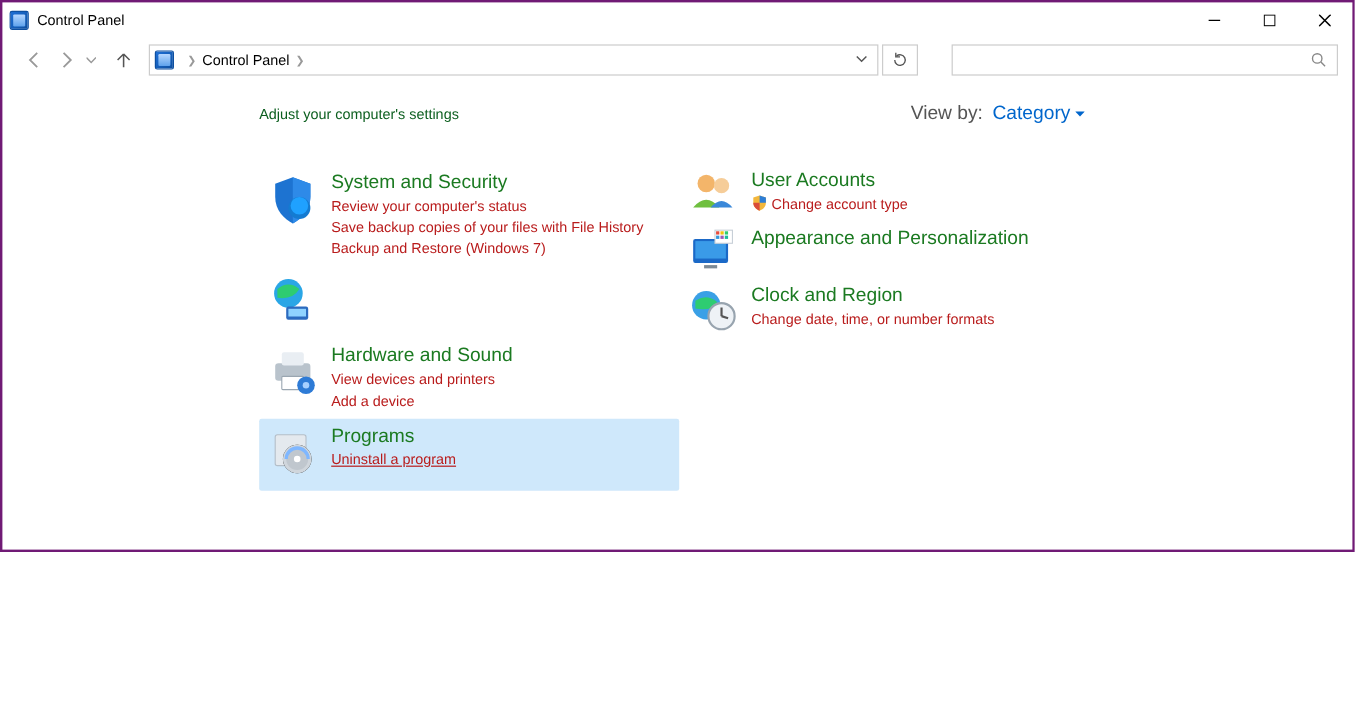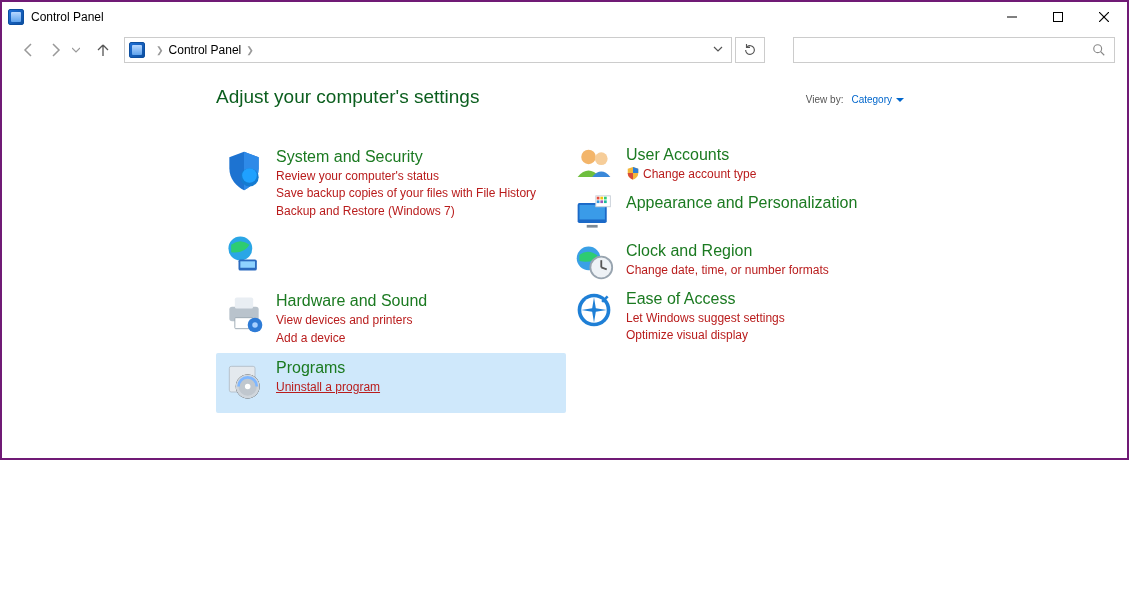--- a/index.html
+++ b/index.html
@@ -23,22 +23,22 @@
   .addr-text { font-size:12px; color:#000; }
   .addr-drop { margin-left:auto; color:#555; padding:0 4px; }
   .refresh { width:30px; height:26px; border:1px solid #ccc; display:flex; align-items:center; justify-content:center; margin-left:-1px; }
   .searchbox { flex:1; height:26px; border:1px solid #ccc; margin-left:24px; display:flex; align-items:center; padding:0 8px; background:#fff; }
   .searchbox .spacer { flex:1; }
   .searchbox svg { width:14px; height:14px; color:#888; }
   
   .content { flex:1; padding:18px 0 0 0; overflow:auto; }
   .content-inner { width:890px; margin-left:214px; }
   .heading-row { display:flex; justify-content:space-between; align-items:baseline; width:688px; }
-  .page-heading { font-size:19px; color:#0b5e1e; font-weight:400; }
-  .viewby { font-size:10px; color:#444; display:flex; align-items:center; gap:8px; }
+  .page-heading { font-size:12px; color:#0b5e1e; font-weight:400; }
+  .viewby { font-size:16px; color:#444; display:flex; align-items:center; gap:8px; }
   .viewby .lbl { color:#555; }
   .viewby .val { color:#0066cc; display:flex; align-items:center; gap:4px; }
   .viewby .val svg { width:8px; height:8px; }
   .categories { display:flex; gap:0; margin-top:34px; }
   .col { display:flex; flex-direction:column; }
   .col-left { width:350px; }
   .col-right { width:340px; }
   .cat { display:flex; padding:6px 8px 6px 4px; border-radius:2px; }
   .cat.selrow { background:#cfe8fb; }
   .cat-icon { width:48px; height:48px; flex:0 0 48px; margin-right:8px; display:flex; align-items:flex-start; justify-content:center; }
@@ -267,34 +267,19 @@
                 <line x1="32" y1="28" x2="32" y2="20" stroke="#555" stroke-width="2"></line>
                 <line x1="32" y1="28" x2="38" y2="30" stroke="#555" stroke-width="2"></line>
               </svg>
             </div>
             <div class="cat-body">
               <span class="cat-title">Clock and Region</span>
               <span class="cat-link">Change date, time, or number formats</span>
             </div>
           </div>
 
-          <div class="cat tight">
-            <div class="cat-icon">
-              <svg width="44" height="40" viewBox="0 0 48 44">
-                <circle cx="24" cy="22" r="18" fill="#1e7fd6"></circle>
-                <circle cx="24" cy="22" r="14" fill="#fff"></circle>
-                <path d="M24 8 L26 20 L38 22 L26 24 L24 36 L22 24 L10 22 L22 20 Z" fill="#1e7fd6"></path>
-                <path d="M32 12 L38 6 L40 8 L34 14 Z" fill="#1e7fd6"></path>
-              </svg>
-            </div>
-            <div class="cat-body">
-              <span class="cat-title">Ease of Access</span>
-              <span class="cat-link">Let Windows suggest settings</span>
-              <span class="cat-link">Optimize visual display</span>
-            </div>
-          </div>
 
         </div>
       </div>
     </div>
   </div>
 
 </div>
 
 </body></html>

